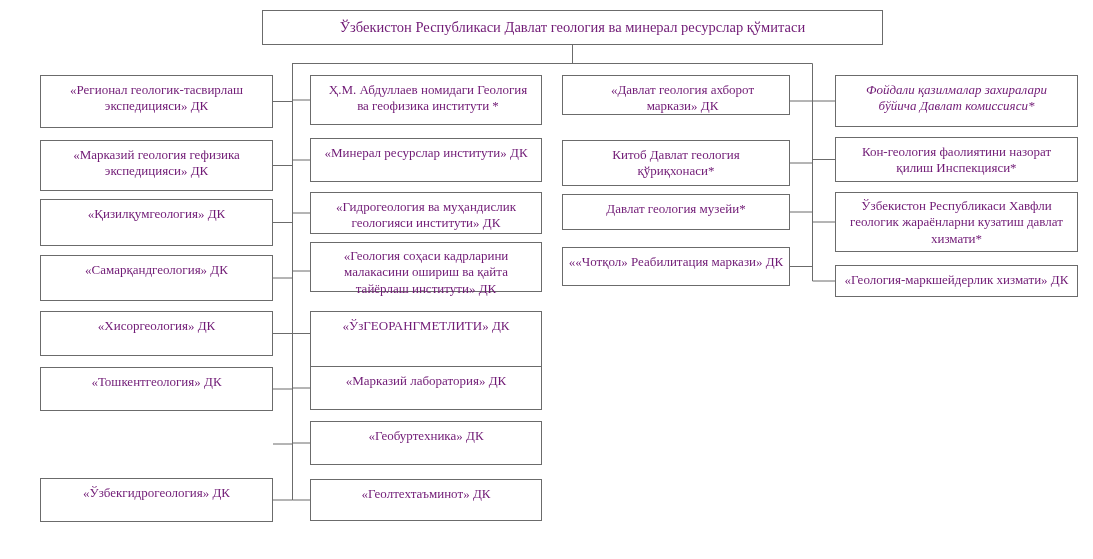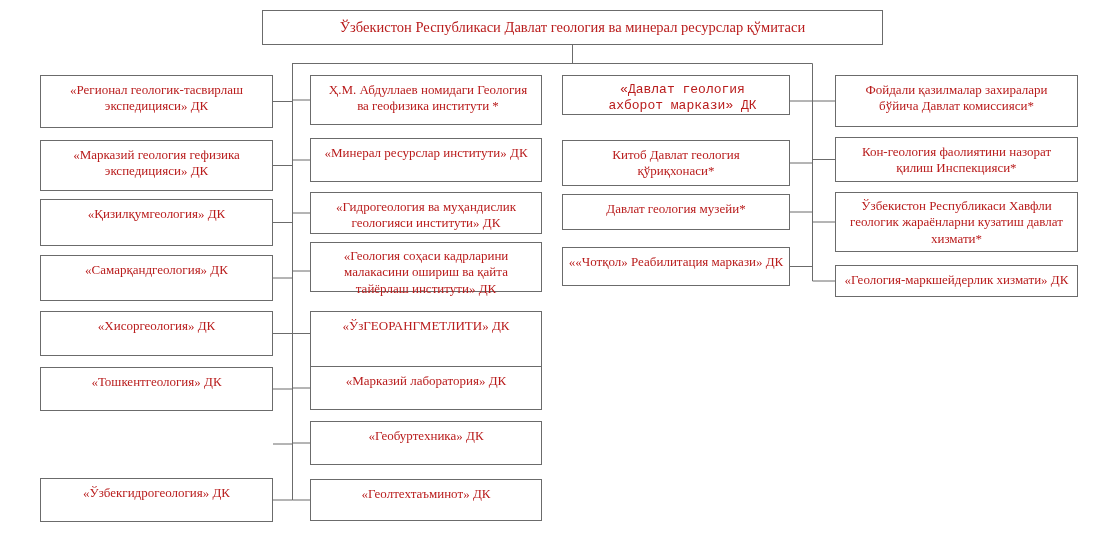--- a/index.html
+++ b/index.html
@@ -19,21 +19,21 @@
     position: absolute;
     box-sizing: border-box;
     border: 1px solid #6b6b6b;
     background: #ffffff;
     display: flex;
     justify-content: center;
     align-items: flex-start;
     text-align: center;
     font-size: 13px;
     line-height: 1.26;
-    color: #b91c1c;
+    color: #701a75;
     padding: 6px 13px 2px;
   }
   .title-box {
     align-items: center;
     padding: 0 12px;
     font-size: 14.5px;
   }
 </style>
 </head>
 <body>
@@ -122,34 +122,34 @@
   <div class="box" style="left:310px; top:366px; width:232px; height:44px;">
     <span>«Марказий лаборатория» ДК</span>
   </div>
   <div class="box" style="left:310px; top:421px; width:232px; height:44px;">
     <span>«Геобуртехника» ДК</span>
   </div>
   <div class="box" style="left:310px; top:479px; width:232px; height:42px;">
     <span>«Геолтехтаъминот» ДК</span>
   </div>
 
-  <div class="box" style="left:562px; top:75px; width:228px; height:40px; padding-left:28px; padding-right:15px;font-family:Liberation Mono, monospace;">
+  <div class="box" style="left:562px; top:75px; width:228px; height:40px; padding-left:28px; padding-right:15px;">
     <span>«Давлат геология ахборот маркази» ДК</span>
   </div>
   <div class="box" style="left:562px; top:140px; width:228px; height:46px; padding-left:28px; padding-right:28px;">
     <span>Китоб Давлат геология қўриқхонаси*</span>
   </div>
   <div class="box" style="left:562px; top:194px; width:228px; height:36px;">
     <span>Давлат геология музейи*</span>
   </div>
   <div class="box" style="left:562px; top:247px; width:228px; height:39px; padding-left:4px; padding-right:4px;">
     <span>««Чотқол» Реабилитация маркази» ДК</span>
   </div>
 
-  <div class="box" style="left:835px; top:75px; width:243px; height:52px;">
+  <div class="box" style="left:835px; top:75px; width:243px; height:52px;font-style:italic;">
     <span>Фойдали қазилмалар захиралари бўйича Давлат комиссияси*</span>
   </div>
   <div class="box" style="left:835px; top:137px; width:243px; height:45px;">
     <span>Кон-геология фаолиятини назорат қилиш Инспекцияси*</span>
   </div>
   <div class="box" style="left:835px; top:192px; width:243px; height:60px; padding-top:5px;">
     <span>Ўзбекистон Республикаси Хавфли геологик жараёнларни кузатиш давлат хизмати*</span>
   </div>
   <div class="box" style="left:835px; top:265px; width:243px; height:32px; padding-left:4px; padding-right:4px;">
     <span>«Геология-маркшейдерлик хизмати» ДК</span>

